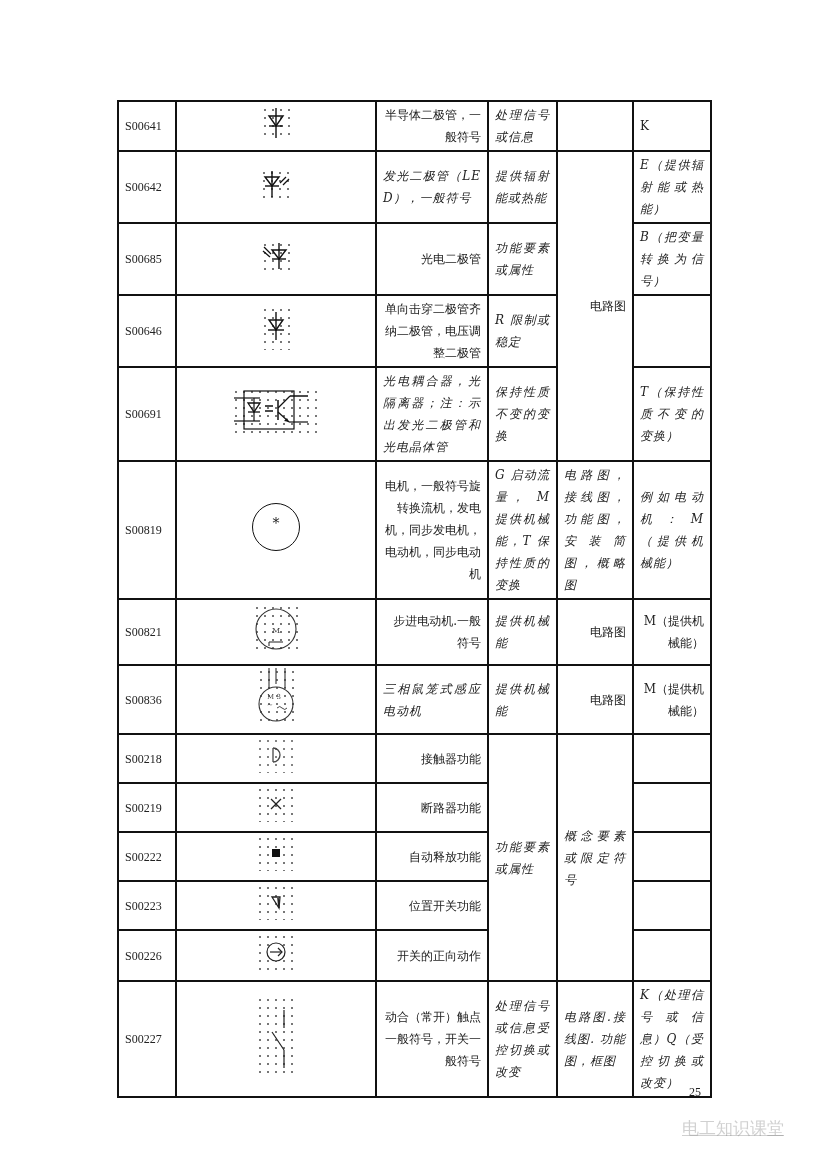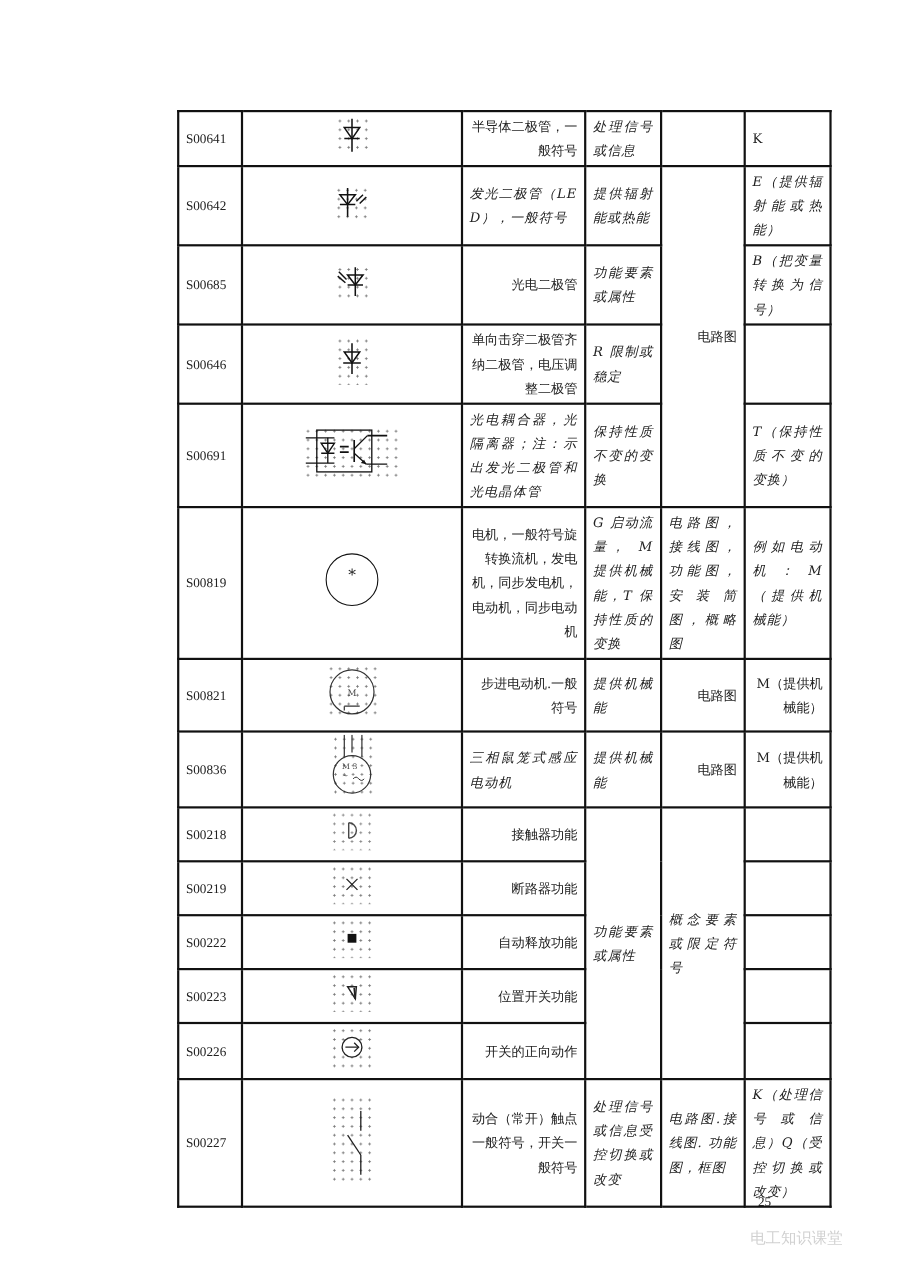--- a/index.html
+++ b/index.html
@@ -1,38 +1,38 @@
 <!DOCTYPE html>
 <html><head>
 <meta charset="utf-8">
 <style>
   html, body { margin:0; padding:0; background:#ffffff; }
   body { width:827px; height:1170px; position:relative; overflow:hidden;
          font-family:"DejaVu Serif","Liberation Serif",serif; color:#222; }
   .page { position:absolute; left:0; top:0; width:827px; height:1170px; background:#fff; }
   table.sym { position:absolute; left:117px; top:100px; border-collapse:collapse;
-              table-layout:fixed; width:593px;margin-left:44px; }
+              table-layout:fixed; width:593px; }
   table.sym td { border:2px solid #111; padding:2px 6px; font-size:12px; line-height:22px;
                  vertical-align:middle; color:#222; word-break:break-all; }
   td.code { font-family:"Liberation Serif","DejaVu Serif",serif; font-size:12.5px; padding-left:8px; }
   td.sym-cell { text-align:center; padding:0; }
   td.desc { text-align:right; }
   td.just { text-align:justify; text-align-last:left; letter-spacing:1px;font-style:italic; }
   .grid { display:inline-block; position:relative;
           background-image: radial-gradient(circle, #777 0.8px, transparent 1.2px);
           background-size:8px 8px; }
   svg { display:block; }
   .pagenum { position:absolute; left:689px; top:1085px; font-size:12px;
              font-family:"Liberation Serif",serif; color:#222; }
   .watermark { position:absolute; left:616px; top:1122px; font-size:19px; font-weight:bold;
                font-family:"DejaVu Sans","Liberation Sans",sans-serif; color:#fff;
                text-shadow: 1px 1px 0 #333, -1px -1px 0 #333, 1px -1px 0 #333, -1px 1px 0 #333;
                letter-spacing:1px; }
-  .watermark-faint { position:absolute; left:682px; top:1117px; font-size:14px;
-                     font-family:"DejaVu Sans",sans-serif; color:rgba(120,120,120,0.35); }
+  .watermark-faint { position:absolute; left:682px; top:1117px; font-size:17px;
+                     font-family:"DejaVu Sans",sans-serif; color:rgba(120,120,120,0.35);text-decoration:underline; }
 </style>
 </head>
 <body>
 
 <div class="page">
 <table class="sym">
   <colgroup>
     <col style="width:58px">
         <col style="width:200px">
         <col style="width:112px">

